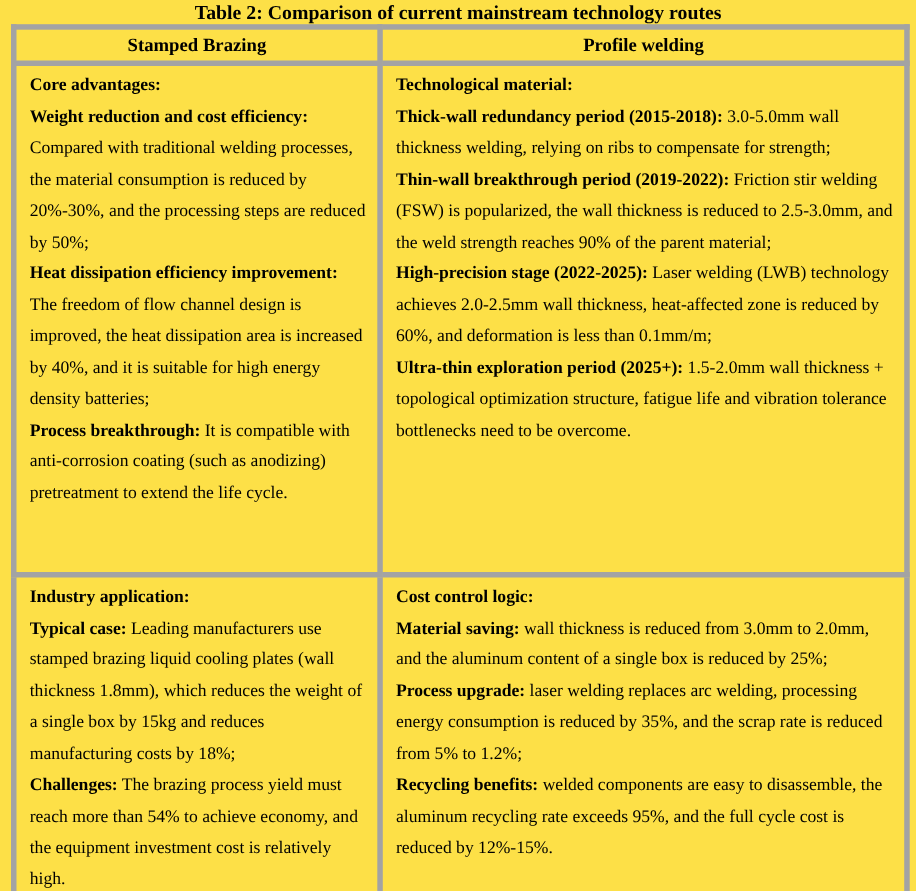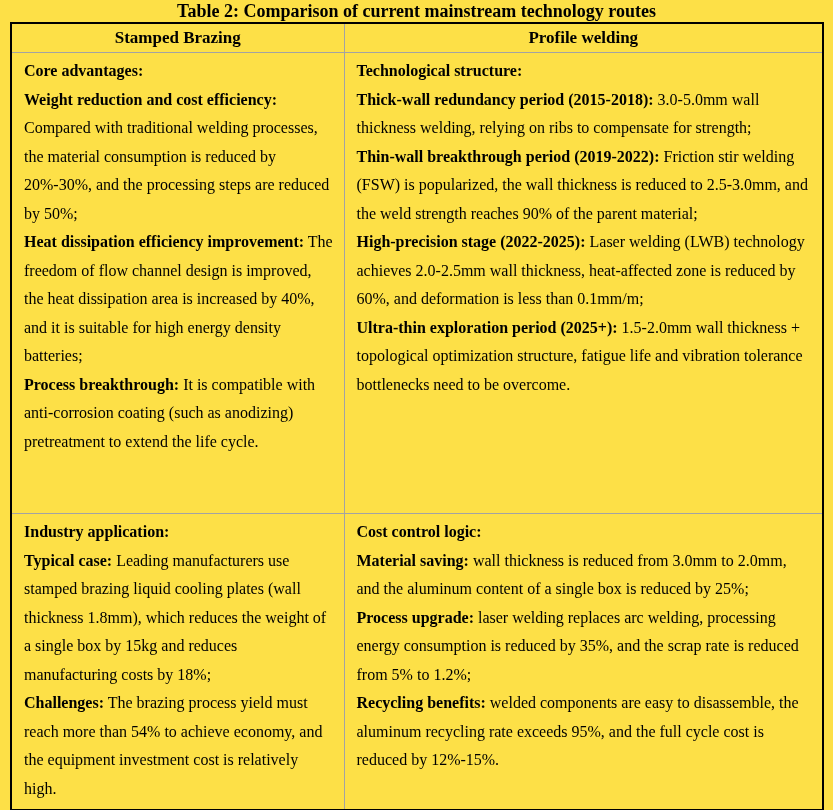--- a/index.html
+++ b/index.html
@@ -27,21 +27,21 @@
   }
   table.cmp-table {
     border-collapse: collapse;
     table-layout: fixed;
     margin-left: 10px;
     width: 812px;
     border: 2px solid #000000;
   }
   .cmp-table th,
   .cmp-table td {
-    border: 1px solid #a3a3a3;
+    border: 5px solid #a3a3a3;
   }
   .col-left  { width: 333px; }
   .col-right { width: 479px; }
   .cmp-table th {
     font-size: 17px;
     font-weight: bold;
     text-align: center;
     padding: 2px 0 3px 0;
     line-height: 23px;
   }
@@ -79,21 +79,21 @@
     </thead>
     <tbody>
       <tr class="row-0">
         <td>
             <p><strong>Core advantages:</strong></p>
             <p><strong>Weight reduction and cost efficiency:</strong><span> Compared with traditional welding processes, the material consumption is reduced by 20%-30%, and the processing steps are reduced by 50%;</span></p>
             <p><strong>Heat dissipation efficiency improvement:</strong><span> The freedom of flow channel design is improved, the heat dissipation area is increased by 40%, and it is suitable for high energy density batteries;</span></p>
             <p><strong>Process breakthrough:</strong><span> It is compatible with anti-corrosion coating (such as anodizing) pretreatment to extend the life cycle.</span></p>
           </td>
         <td>
-            <p><strong>Technological structure:</strong></p>
+            <p><strong>Technological material:</strong></p>
             <p><strong>Thick-wall redundancy period (2015-2018):</strong><span> 3.0-5.0mm wall thickness welding, relying on ribs to compensate for strength;</span></p>
             <p><strong>Thin-wall breakthrough period (2019-2022):</strong><span> Friction stir welding (FSW) is popularized, the wall thickness is reduced to 2.5-3.0mm, and the weld strength reaches 90% of the parent material;</span></p>
             <p><strong>High-precision stage (2022-2025):</strong><span> Laser welding (LWB) technology achieves 2.0-2.5mm wall thickness, heat-affected zone is reduced by 60%, and deformation is less than 0.1mm/m;</span></p>
             <p><strong>Ultra-thin exploration period (2025+):</strong><span> 1.5-2.0mm wall thickness + topological optimization structure, fatigue life and vibration tolerance bottlenecks need to be overcome.</span></p>
           </td>
       </tr>
       <tr class="row-1">
         <td>
             <p><strong>Industry application:</strong></p>
             <p><strong>Typical case:</strong><span> Leading manufacturers use stamped brazing liquid cooling plates (wall thickness 1.8mm), which reduces the weight of a single box by 15kg and reduces manufacturing costs by 18%;</span></p>

